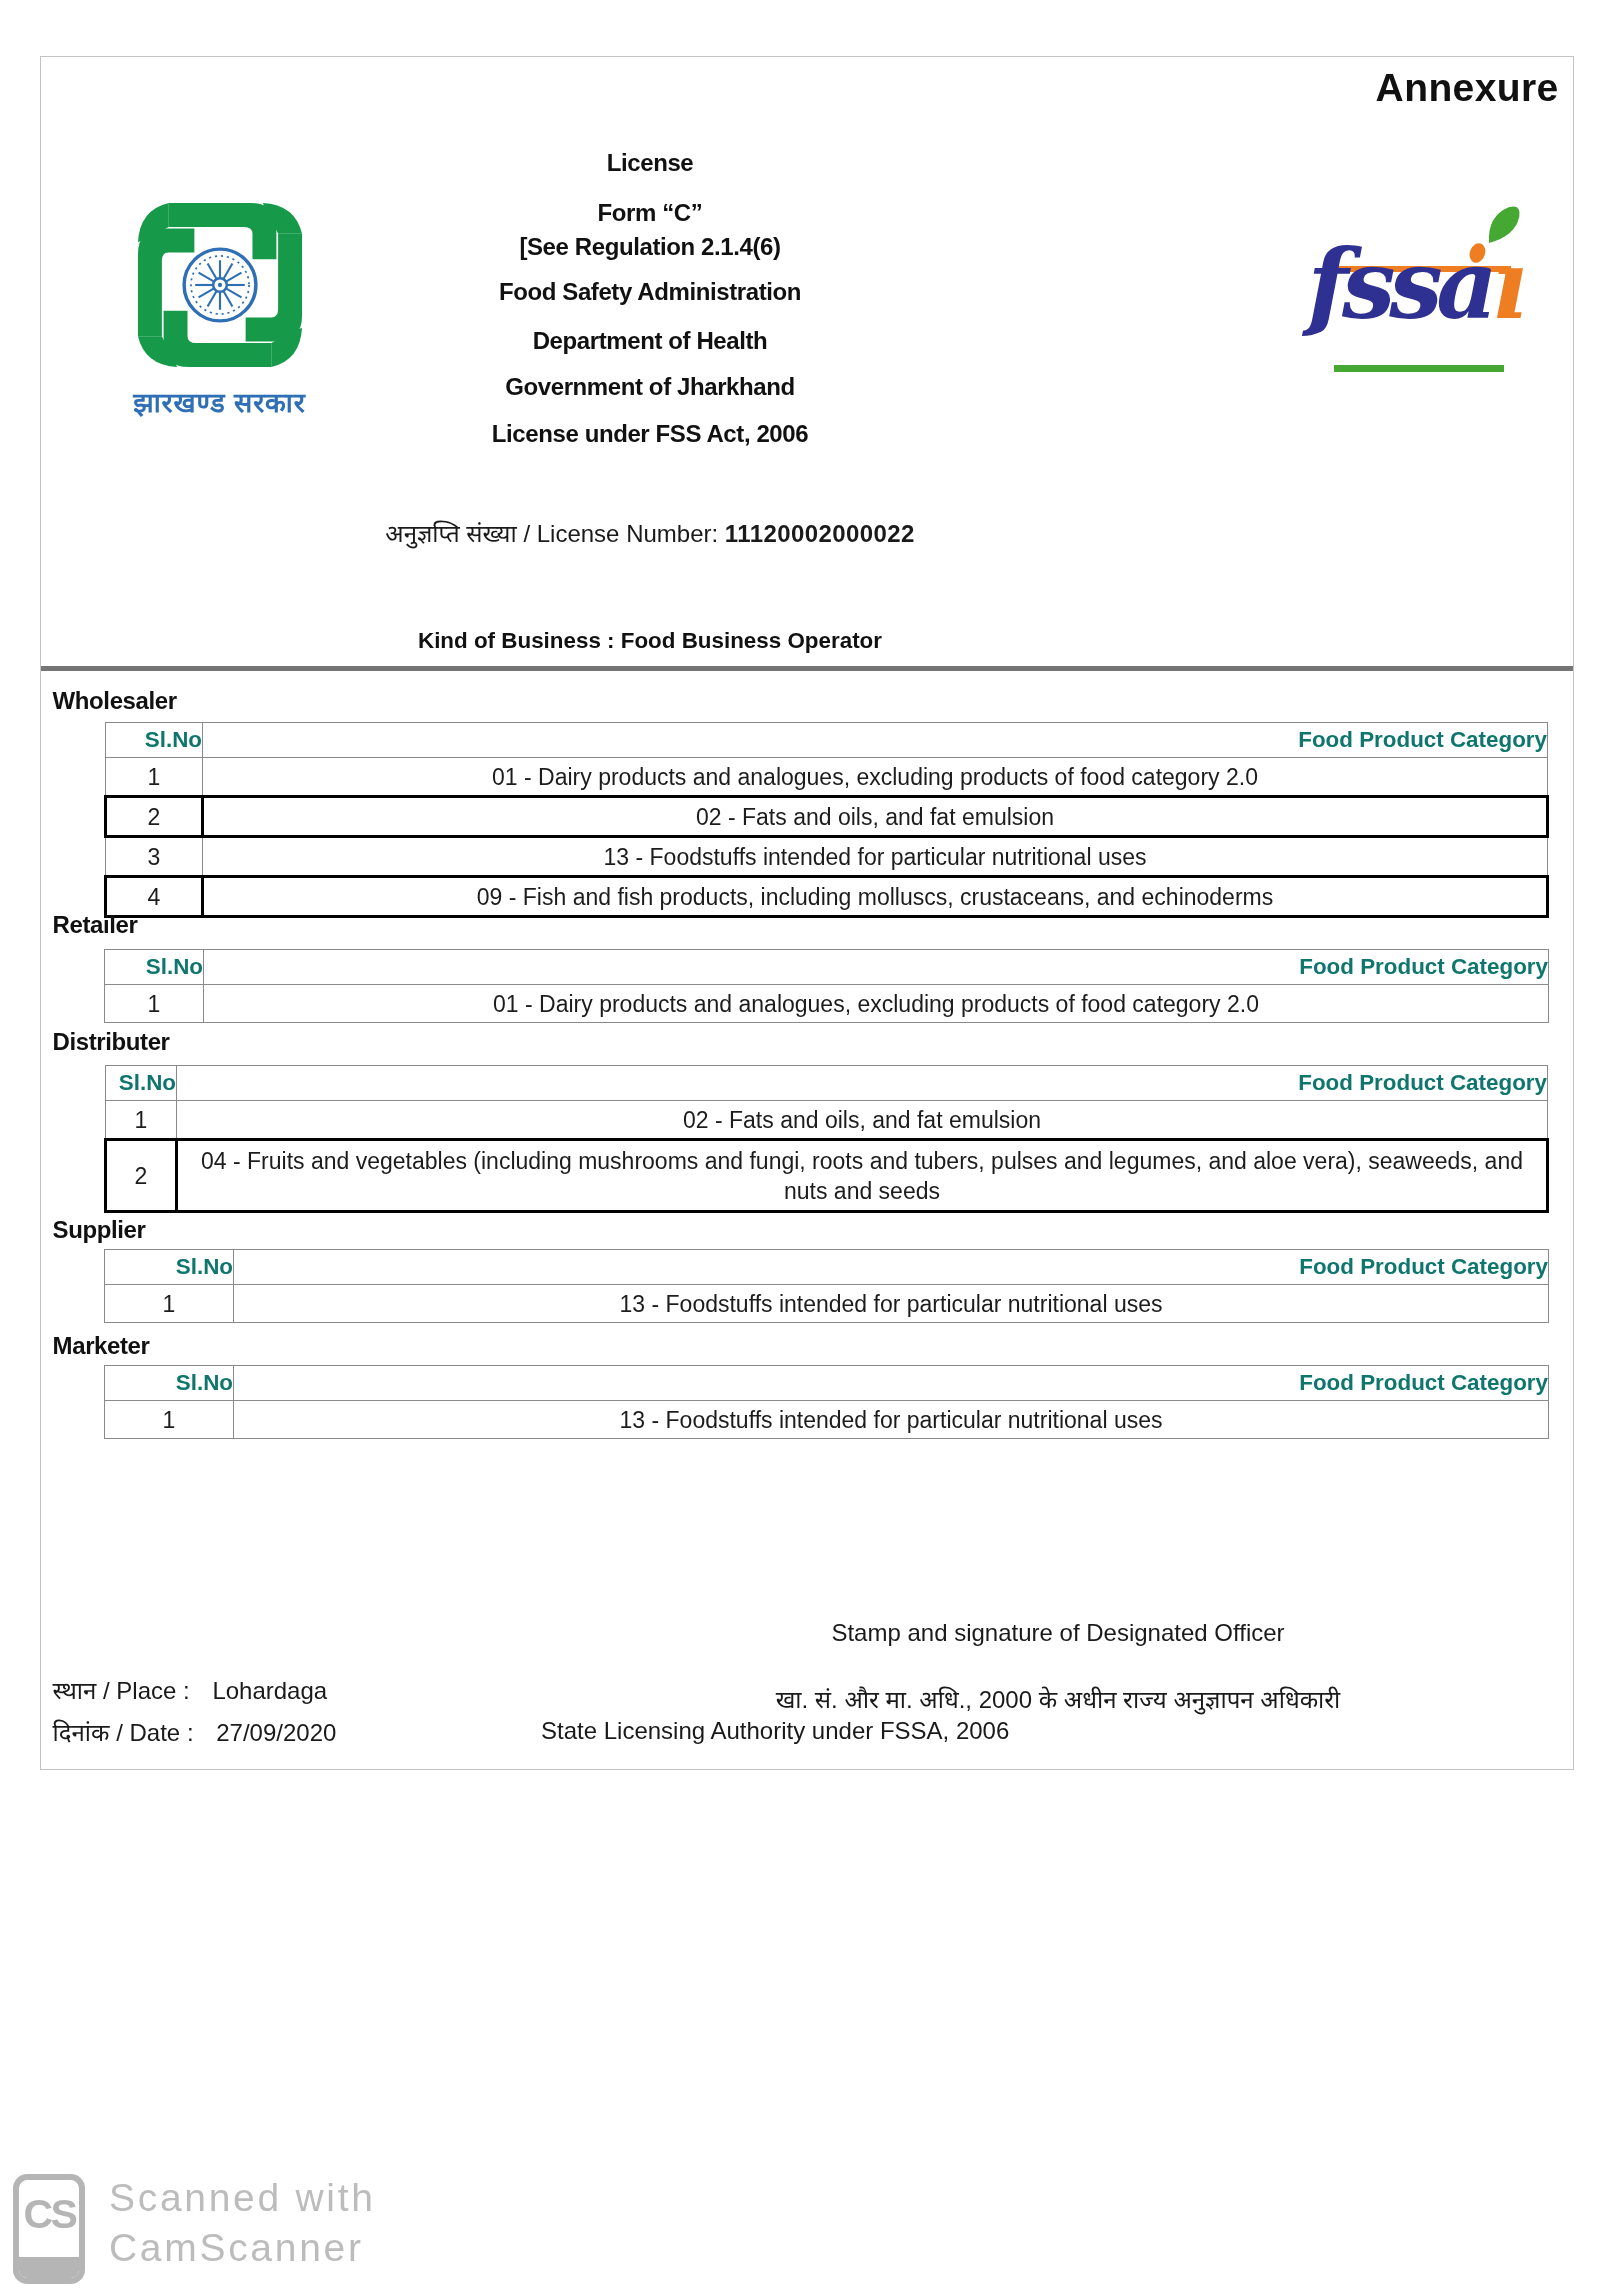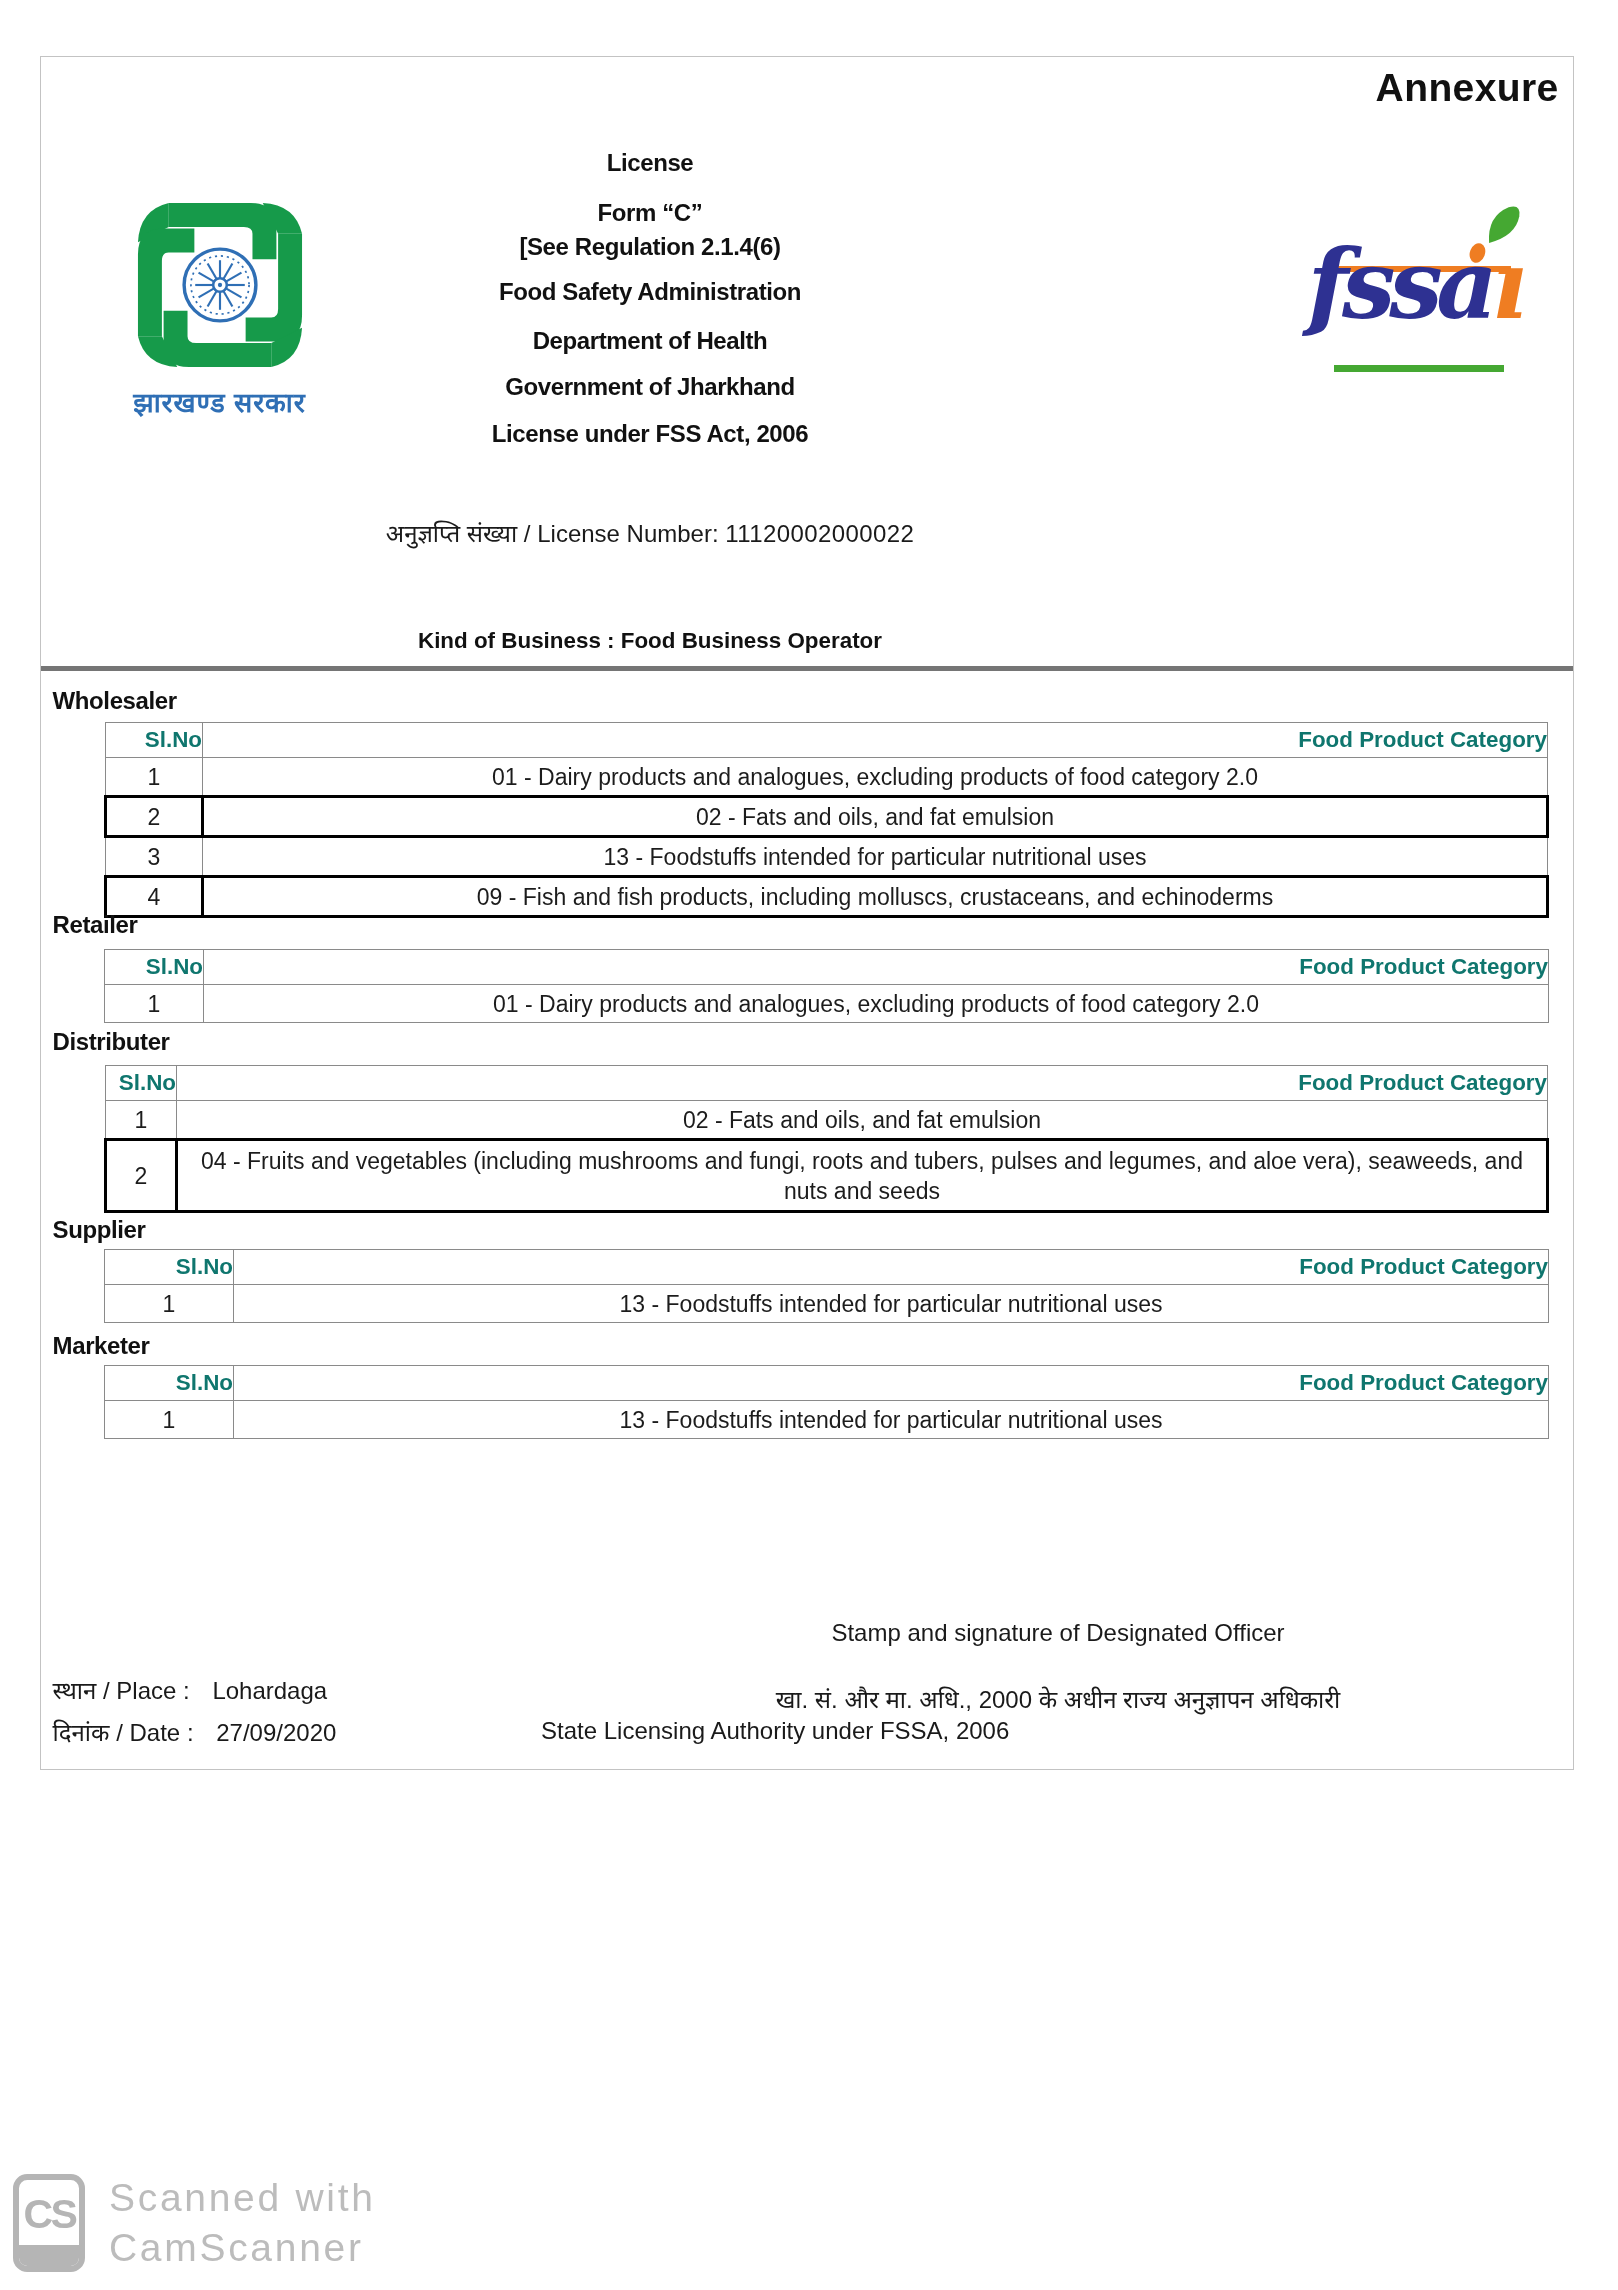--- a/index.html
+++ b/index.html
@@ -48,21 +48,21 @@
 
   
   .title-line {
     position:absolute; left:0; width:1218px; text-align:center;
     font-weight:bold; font-size:24px; letter-spacing:-0.4px; color:#111;
   }
   .license-line {
     position:absolute; top:459px; left:0; width:1218px; text-align:center;
     font-size:24px; color:#1a1a1a;
   }
-  .license-line .num { font-weight:normal; letter-spacing:0.4px;text-align:right; }
+  .license-line .num { font-weight:bold; letter-spacing:0.4px;text-align:right; }
   .kob {
     position:absolute; top:571px; left:0; width:1218px; text-align:center;
     font-size:22.4px; font-weight:bold; color:#111;
   }
   .rule {
     position:absolute; top:609px; left:0; width:1532px; height:4.5px;
     background:#757575;
   }
 
   
@@ -95,21 +95,21 @@
   
   .stamp-line   { position:absolute; top:1562px; left:500px; width:1034px; text-align:center; font-size:24px; }
   .auth-hi      { position:absolute; top:1625px; left:500px; width:1034px; text-align:center; font-size:24px; }
   .auth-en      { position:absolute; top:1660px; left:500px; width:1034px; text-align:left; font-size:24px; }
   .place-row    { position:absolute; top:1616px; left:11.6px; font-size:24px; }
   .date-row     { position:absolute; top:1658px; left:11.6px; font-size:24px; }
   .pd-value     { margin-left:16px; }
 
   
   .cs-badge {
-    position:absolute; left:13.4px; top:2174px; width:72px; height:98px;
+    position:absolute; left:13.4px; top:2174px; width:72px; height:110px;
     border:6.3px solid #b5b5b5; border-radius:14.3px; box-sizing:border-box;
     background:#fff; overflow:hidden;
   }
   .cs-letters {
     font-size:41px; font-weight:bold; color:#b5b5b5; text-align:center;
     margin-top:10.7px; letter-spacing:-2.7px;
     font-family:"Liberation Sans", sans-serif;
   }
   .cs-strip { position:absolute; bottom:0; left:0; right:0; height:21.5px; background:#b5b5b5; }
   .wm-line1 { position:absolute; left:109px; top:2176px; font-size:39px; color:#bcbcbc; letter-spacing:2.7px; }

